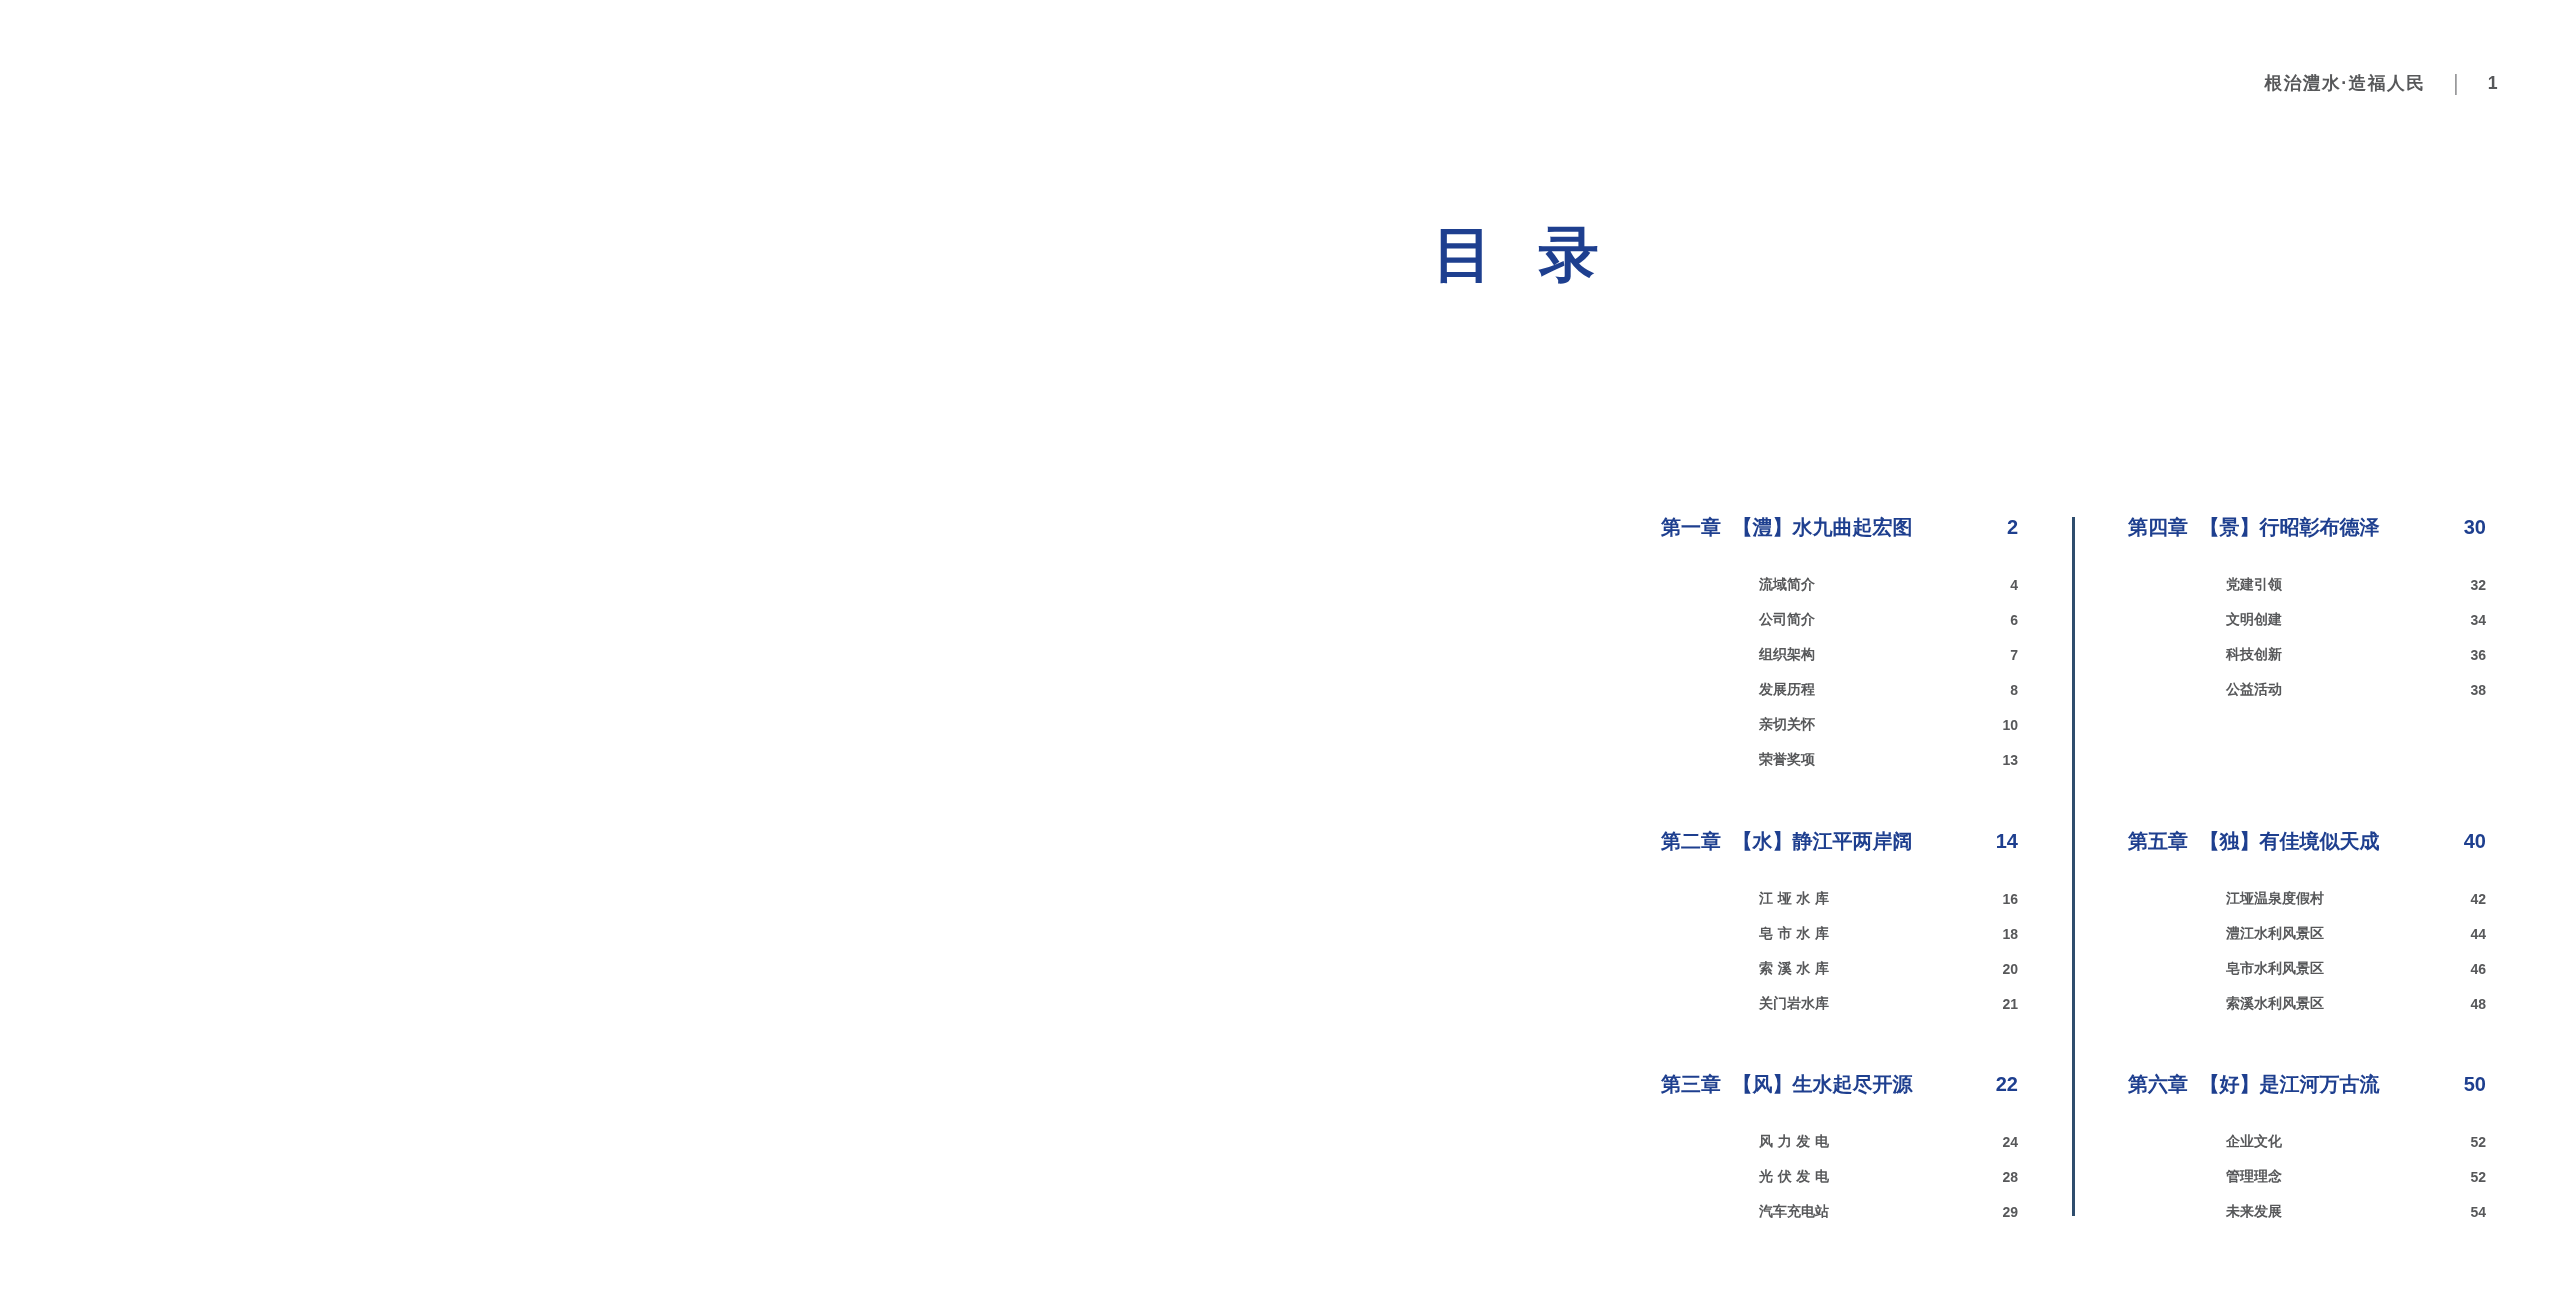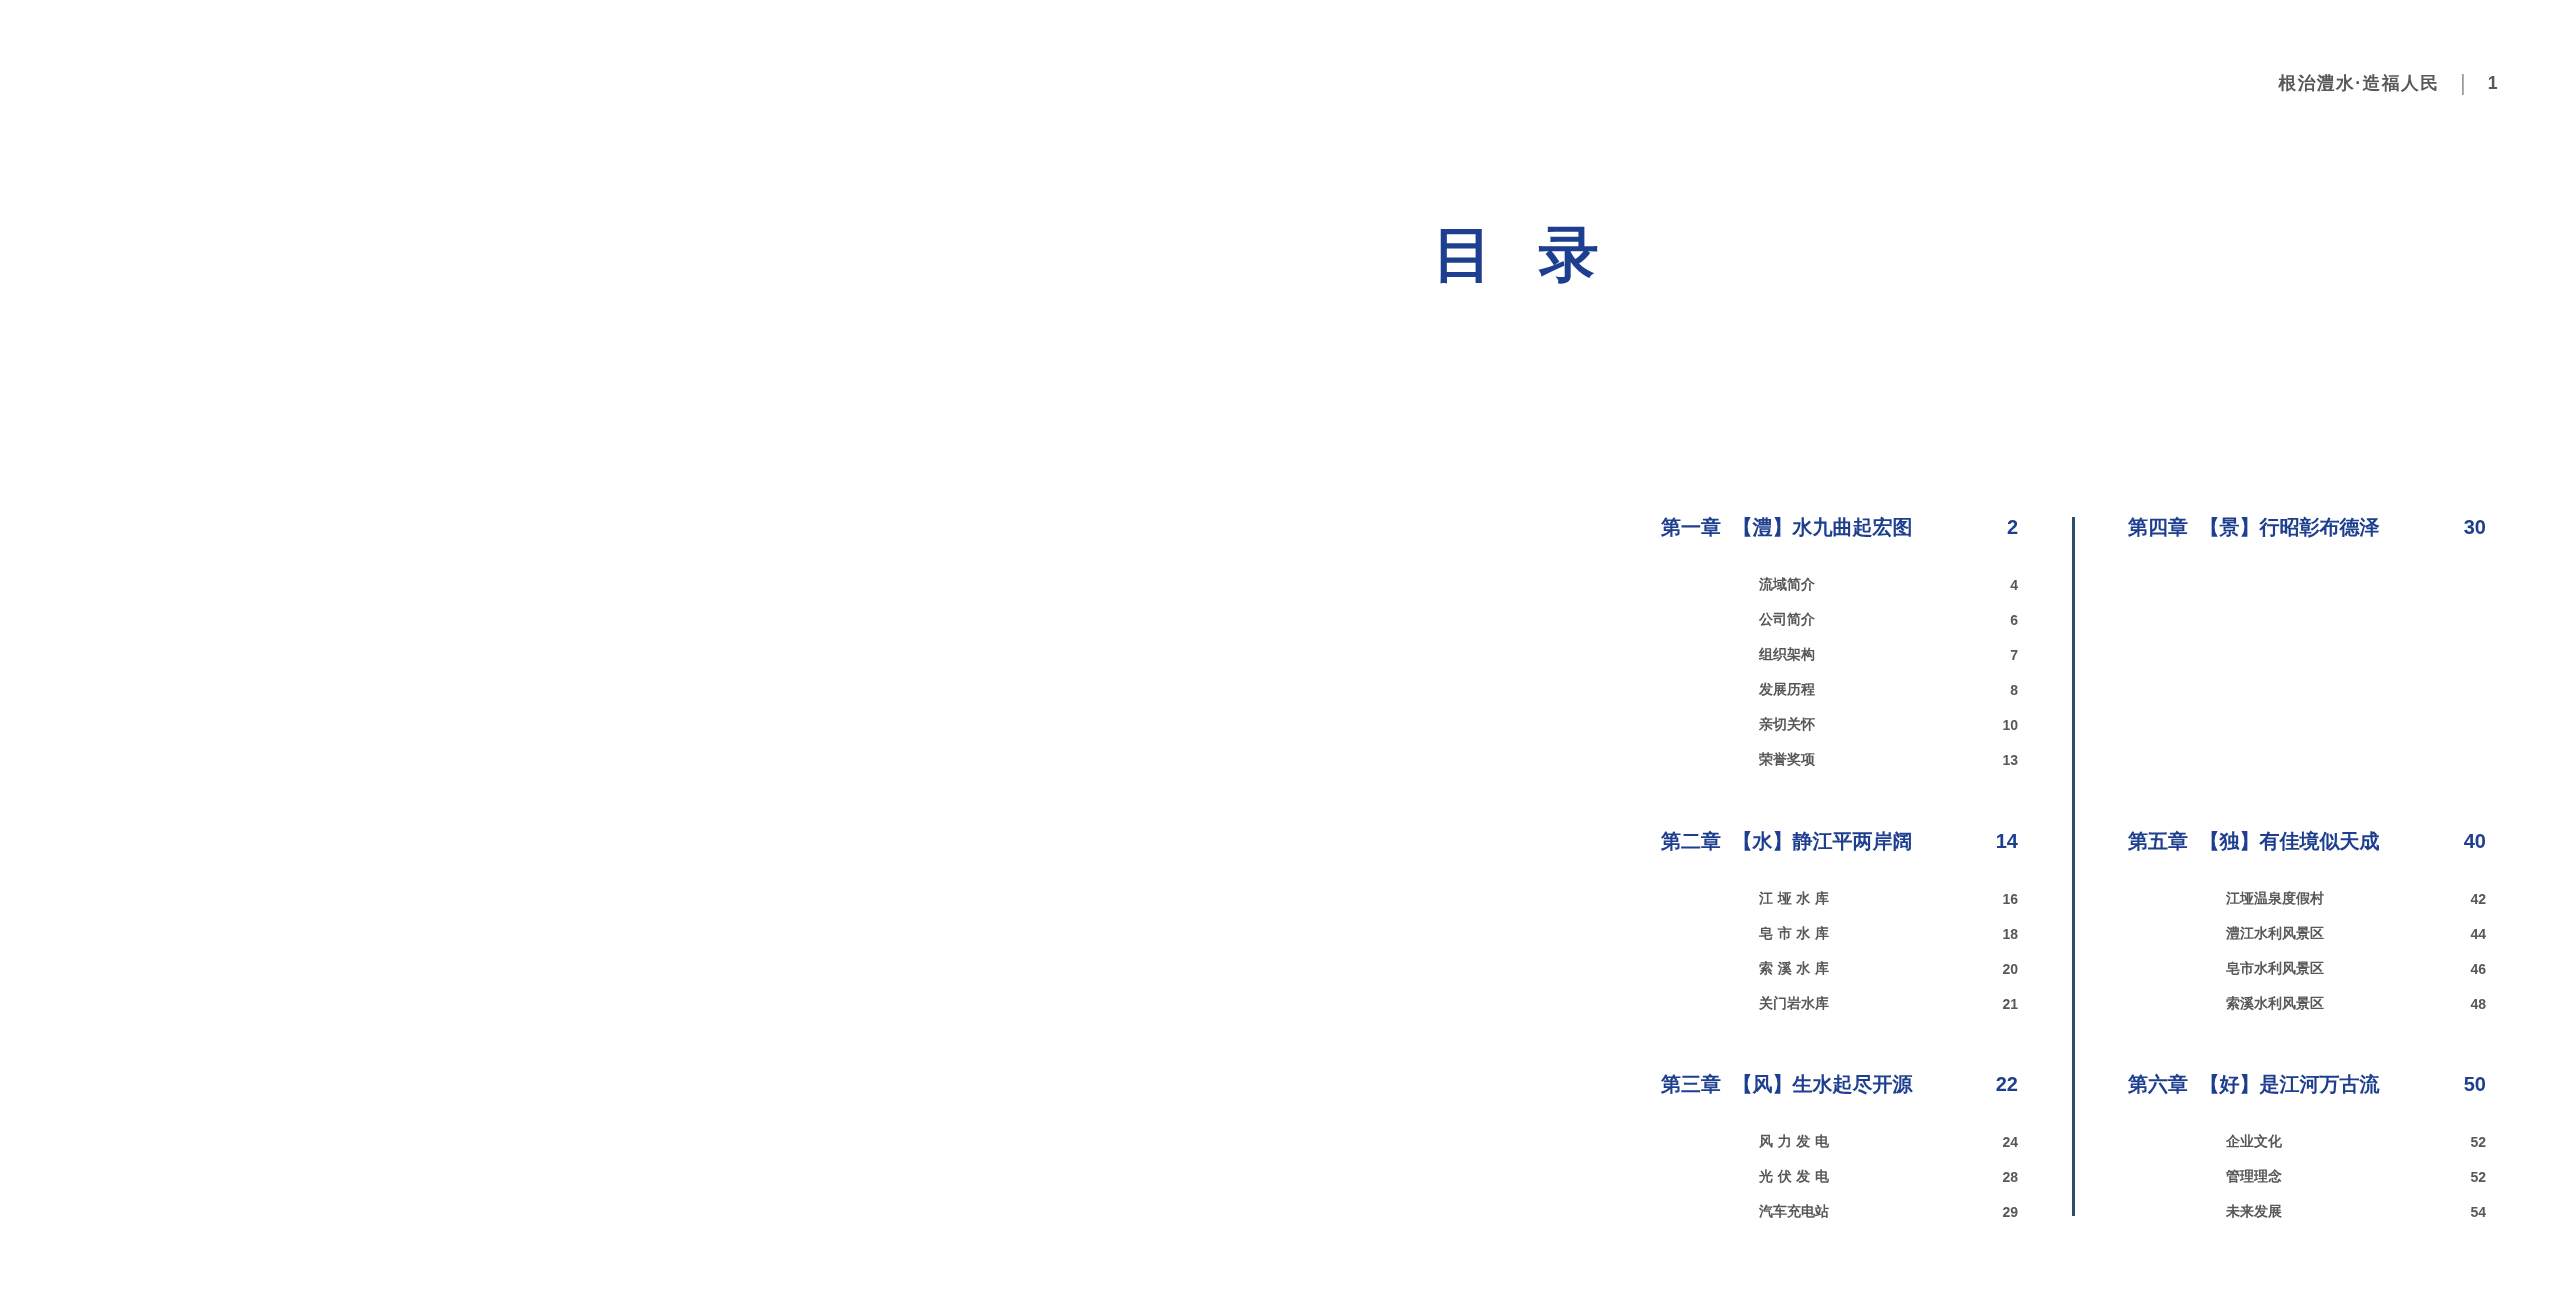--- a/index.html
+++ b/index.html
@@ -15,21 +15,21 @@
     overflow: hidden;
   }
 
   
   .page-header {
     position: absolute;
     top: 71px;
     right: 77px;
     display: flex;
     align-items: center;
-    gap: 21px;
+    gap: 28px;
     color: #57585a;
     font-size: 17.7px;
     font-weight: bold;
     letter-spacing: 1.5px;
   }
   .page-header .sep {
     color: #8a8b8d;
     font-weight: normal;
     font-size: 18.4px;
     transform: scaleY(1.15);
@@ -210,20 +210,38 @@
 </div>
 
 <div class="toc-col col-right">
 
   <section class="group grp-0">
     <div class="chap-row">
       <span class="chap-label">第四章</span>
       <span class="chap-title">【景】行昭彰布德泽</span>
       <span class="chap-page">30</span>
     </div>
+    <div class="items">
+      <div class="item-row">
+        <span class="item-title">党建引领</span>
+        <span class="item-page">32</span>
+      </div>
+      <div class="item-row">
+        <span class="item-title">文明创建</span>
+        <span class="item-page">34</span>
+      </div>
+      <div class="item-row">
+        <span class="item-title">科技创新</span>
+        <span class="item-page">36</span>
+      </div>
+      <div class="item-row">
+        <span class="item-title">公益活动</span>
+        <span class="item-page">38</span>
+      </div>
+    </div>
   </section>
 
   <section class="group grp-1">
     <div class="chap-row">
       <span class="chap-label">第五章</span>
       <span class="chap-title">【独】有佳境似天成</span>
       <span class="chap-page">40</span>
     </div>
     <div class="items">
       <div class="item-row">

